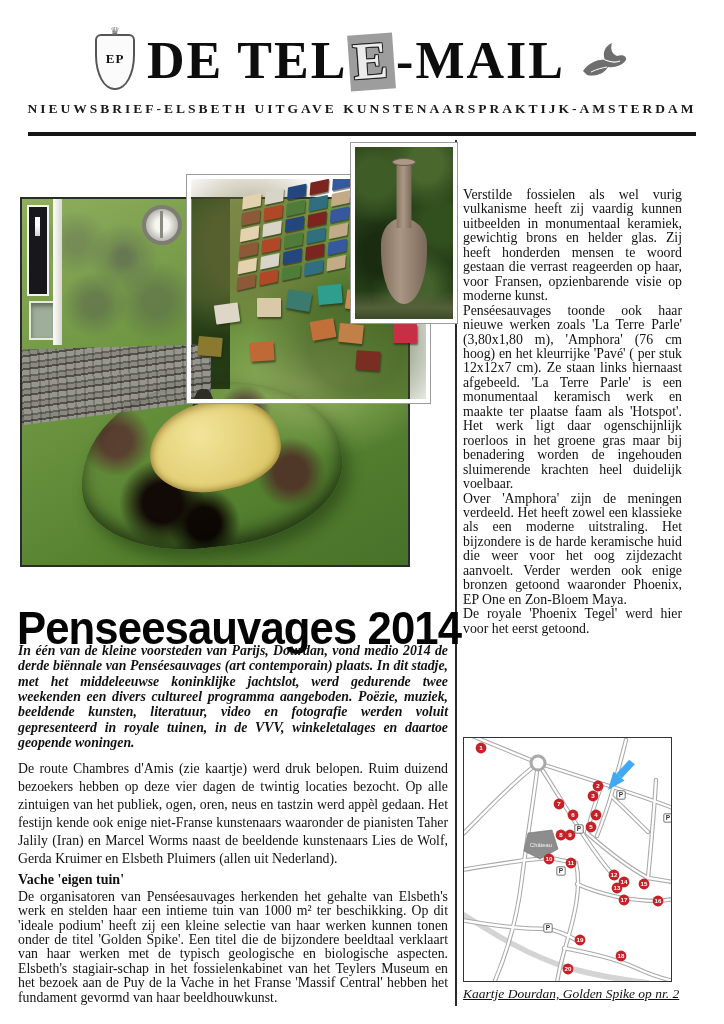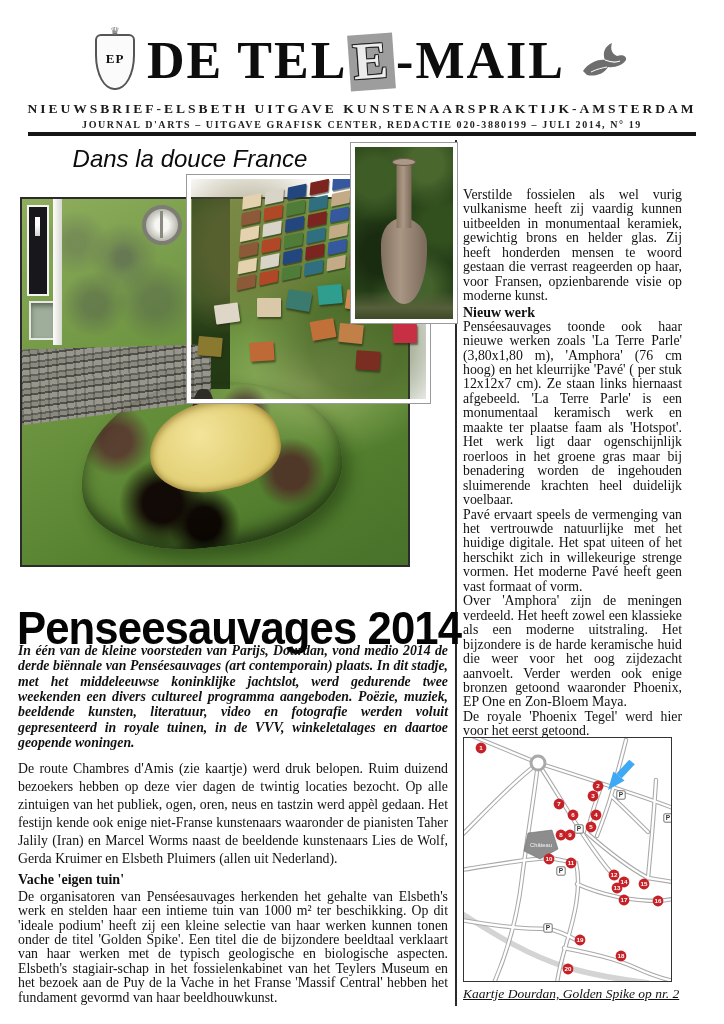--- a/index.html
+++ b/index.html
@@ -134,25 +134,23 @@
       <span class="initials" data-name="crest-initials">EP</span>
     </div>
     <div class="title" data-name="newsletter-title"><span data-name="title-pre">DE TEL</span><span class="ebox" data-name="title-boxed-e">E</span><span data-name="title-post">-MAIL</span></div>
     <svg width="52" height="42" viewBox="0 0 52 42" data-name="dove-icon">
       <path d="M6,30 C12,22 20,18 28,19 C25,12 28,5 35,2 C33,8 35,13 40,15 C45,13 50,15 49,19 C46,24 38,27 31,26 C27,33 18,36 10,34 Z" fill="#6e6e6e"></path>
       <path d="M28,19 C33,21 38,22 43,20" stroke="#ffffff" stroke-width="1.2" fill="none"></path>
       <path d="M14,31 C20,28 25,27 30,26" stroke="#ffffff" stroke-width="1" fill="none"></path>
     </svg>
   </div>
   <div class="sub1" data-name="masthead-subtitle">NIEUWSBRIEF-ELSBETH UITGAVE KUNSTENAARSPRAKTIJK-AMSTERDAM</div>
-  <div class="sub2" data-name="masthead-tagline">JOURNAL  D'ARTS – UITGAVE GRAFISK CENTER, REDACTIE  020-3880199 – JULI 2014, N° 19</div>
   <div class="double-rule" data-name="masthead-rule"></div>
   <div class="col-divider" data-name="column-divider"></div>
 
-  <div class="photo-title" data-name="photo-title">Dans la douce France</div>
 
   <div class="main-photo" data-name="garden-photo">
     <div class="grass-light" data-name="grass-highlight"></div>
     <div class="wall" data-name="house-wall">
       <div class="win-dark" data-name="dark-window"></div>
       <div class="win-low" data-name="low-window"></div>
       <div class="pillar" data-name="wall-pillar"></div>
       <div class="ornament" data-name="round-ornament"></div>
     </div>
     <div class="hedge" data-name="hedge"></div>
@@ -236,23 +234,21 @@
   </div>
 
   <h1 class="headline" data-name="article-headline">Penseesauvages 2014</h1>
   <p class="intro" data-name="article-intro">In één van de kleine voorsteden van Parijs, Dourdan, vond medio 2014 de derde biënnale van Penséesauvages (art contemporain) plaats. In dit stadje, met het middeleeuwse koninklijke jachtslot, werd gedurende twee weekenden een divers cultureel programma aangeboden. Poëzie, muziek, beeldende kunsten, literatuur, video en fotografie werden voluit gepresenteerd in royale tuinen, in de VVV, winkeletalages en daartoe geopende woningen.</p>
   <p class="p-route" data-name="paragraph-route">De route Chambres d'Amis (zie kaartje) werd druk belopen. Ruim duizend bezoekers hebben op deze vier dagen de twintig locaties bezocht. Op alle zintuigen van het publiek, ogen, oren, neus en tastzin werd appèl gedaan. Het festijn kende ook enige niet-Franse kunstenaars waaronder de pianisten Taher Jalily (Iran) en Marcel Worms naast de beeldende kunstenaars Lies de Wolf, Gerda Kruimer en Elsbeth Pluimers (allen uit Nederland).</p>
   <h3 class="h-tuin" data-name="heading-eigen-tuin">Vache 'eigen tuin'</h3>
   <p class="p-tuin" data-name="paragraph-eigen-tuin">De organisatoren van Penséesauvages herkenden het gehalte van Elsbeth's werk en stelden haar een intieme tuin van 1000 m² ter beschikking. Op dit 'ideale podium' heeft zij een kleine selectie van haar werken kunnen tonen onder de titel 'Golden Spike'. Een titel die de bijzondere beeldtaal verklaart van haar werken met de typisch geologische en biologische aspecten. Elsbeth's stagiair-schap in het fossielenkabinet van het Teylers Museum en het bezoek aan de Puy de la Vache in het Franse 'Massif Central' hebben het fundament gevormd van haar beeldhouwkunst.</p>
 
   <div class="right-col" data-name="right-column">
     <p data-name="paragraph-verstilde">Verstilde fossielen als wel vurig vulkanisme heeft zij vaardig kunnen uitbeelden in monumentaal keramiek, gewichtig brons en helder glas. Zij heeft honderden mensen te woord gestaan die verrast reageerden op haar, voor Fransen, opzienbarende visie op moderne kunst.</p>
-    <h3 data-name="heading-nieuw-werk">Nieuw werk</h3>
     <p data-name="paragraph-nieuw-werk">Penséesauvages toonde ook haar nieuwe werken zoals 'La Terre Parle' (3,80x1,80 m), 'Amphora' (76 cm hoog) en het kleurrijke 'Pavé' ( per stuk 12x12x7 cm). Ze staan links hiernaast afgebeeld. 'La Terre Parle' is een monumentaal keramisch werk en maakte ter plaatse faam als 'Hotspot'. Het werk ligt daar ogenschijnlijk roerloos in het groene gras maar bij benadering worden de ingehouden sluimerende krachten heel duidelijk voelbaar.</p>
-    <p data-name="paragraph-pave">Pavé ervaart speels de vermenging van het vertrouwde natuurlijke met het huidige digitale. Het spat uiteen of het herschikt zich in willekeurige strenge vormen. Het moderne Pavé heeft geen vast formaat of vorm.</p>
     <p data-name="paragraph-amphora">Over 'Amphora' zijn de meningen verdeeld. Het heeft zowel een klassieke als een moderne uitstraling. Het bijzondere is de harde keramische huid die weer voor het oog zijdezacht aanvoelt. Verder werden ook enige bronzen getoond waaronder Phoenix, EP One en Zon-Bloem Maya.</p>
     <p data-name="paragraph-phoenix">De royale 'Phoenix Tegel' werd hier voor het eerst getoond.</p>
   </div>
 
   <figure class="map-figure" style="margin:0" data-name="dourdan-map">
     <svg width="207" height="243" viewBox="0 0 207 243" data-name="dourdan-map-svg">
       <path class="railway" d="M-3,175 C30,196 65,218 105,230 C130,237 160,242 185,245" data-name="railway-line"></path>
       <g id="roads-casing" data-name="map-roads">
         <path d="M6,-3 L74,25"></path>
         <path d="M74,25 C120,40 170,55 209,70"></path>

